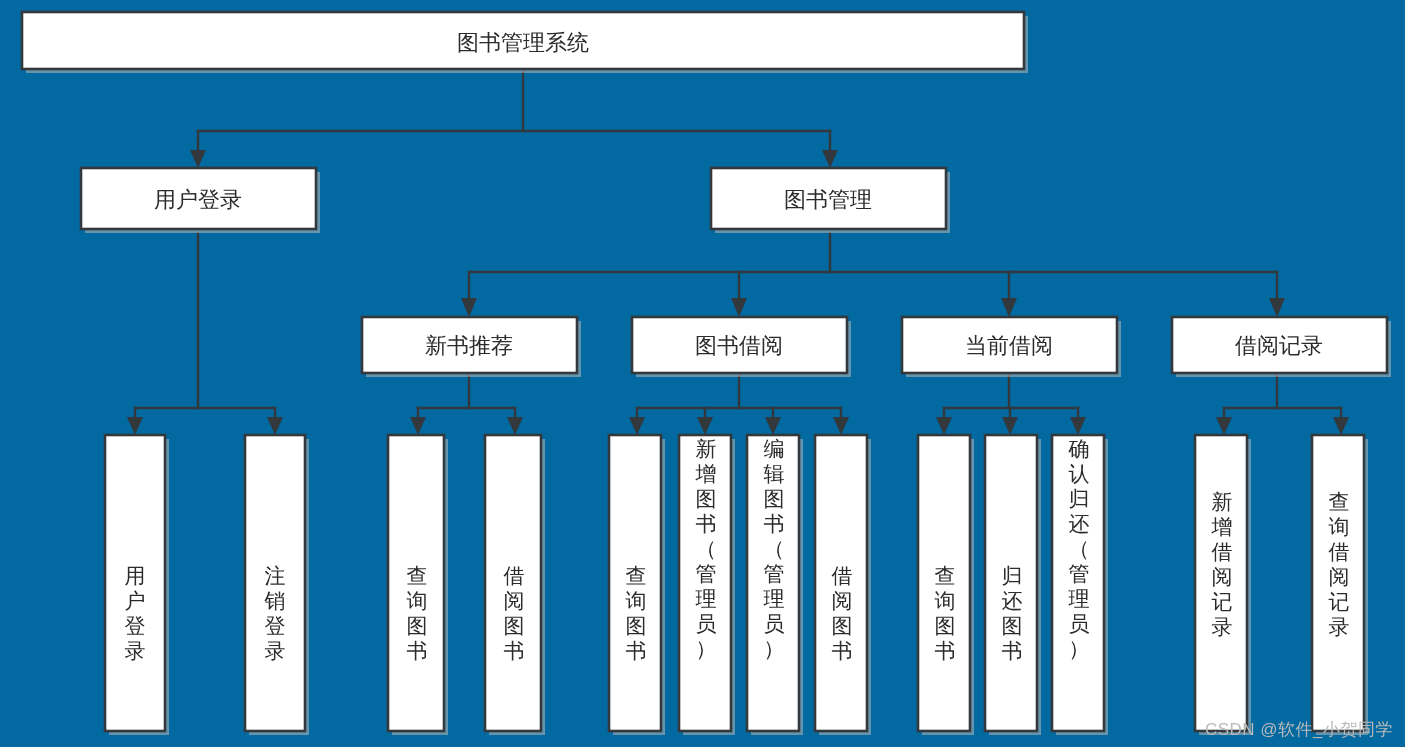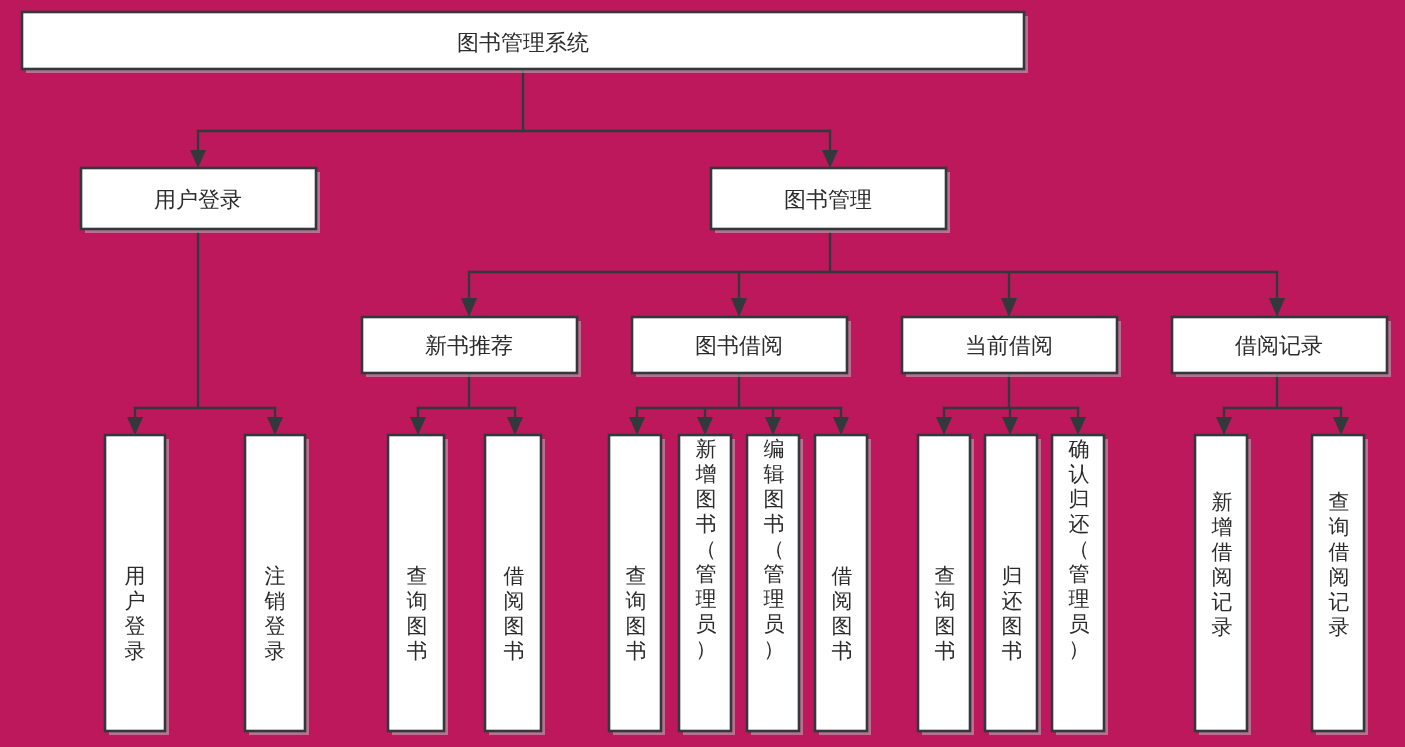--- a/index.html
+++ b/index.html
@@ -10,21 +10,21 @@
   body {
     width: 1405px;
     height: 747px;
     font-family: "Liberation Sans", sans-serif;
     overflow: hidden;
   }
   #diagram-root {
     position: relative;
     width: 1405px;
     height: 747px;
-    background: #be185d;
+    background: #0369a1;
   }
   svg#flow {
     position: absolute;
     left: 0;
     top: 0;
     width: 1405px;
     height: 747px;
     display: block;
   }
   .node-rect {
@@ -247,13 +247,14 @@
       <text class="node-label-v" x="1222" y="509"><tspan x="1222" y="509">新</tspan><tspan x="1222" y="534">增</tspan><tspan x="1222" y="559">借</tspan><tspan x="1222" y="584">阅</tspan><tspan x="1222" y="609">记</tspan><tspan x="1222" y="634">录</tspan></text>
     </g>
     <g>
       <rect class="node-shadow" x="1316" y="439" width="52" height="296"></rect>
       <rect class="node-rect" x="1312" y="435" width="52" height="296"></rect>
       <text class="node-label-v" x="1339" y="509"><tspan x="1339" y="509">查</tspan><tspan x="1339" y="534">询</tspan><tspan x="1339" y="559">借</tspan><tspan x="1339" y="584">阅</tspan><tspan x="1339" y="609">记</tspan><tspan x="1339" y="634">录</tspan></text>
     </g>
 
   </svg>
 
+  <div class="watermark">CSDN @软件_小贺同学</div>
 </div>
 
 </body></html>

